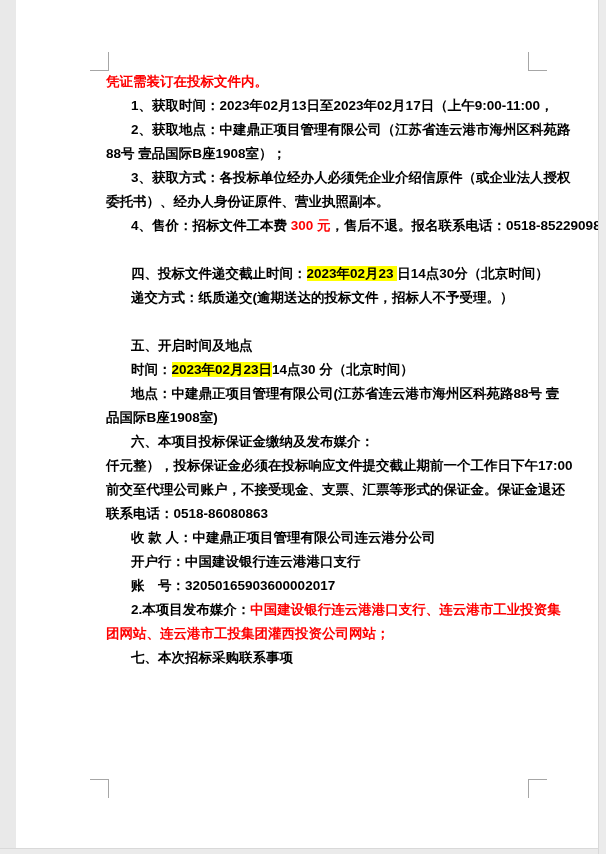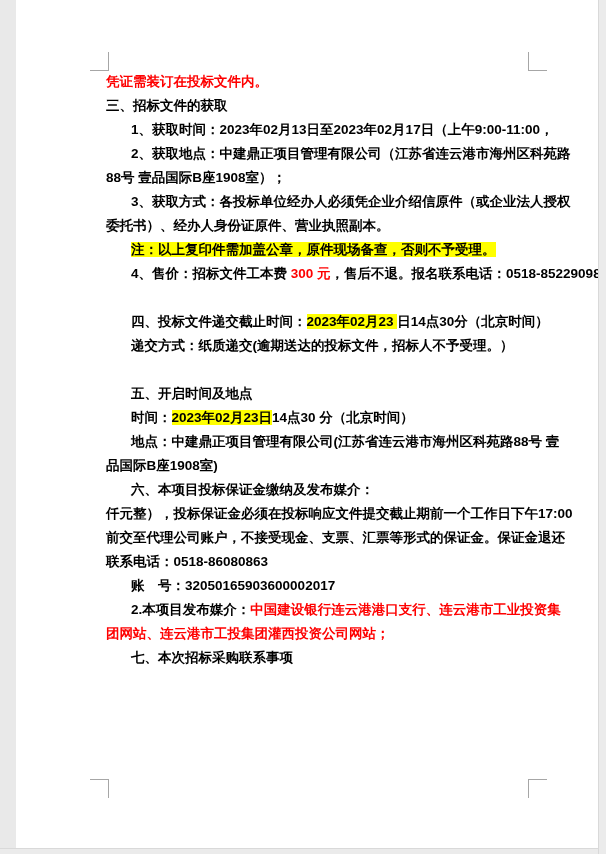--- a/index.html
+++ b/index.html
@@ -70,40 +70,40 @@
 </head>
 <body>
 
 <div class="page">
   <div class="crop tl"></div>
   <div class="crop tr"></div>
   <div class="crop bl"></div>
   <div class="crop br"></div>
   <div class="content" id="doc-content">
       <div class="line"><span class="seg-red">凭证需装订在投标文件内。</span></div>
-      <div class="line"><span class="seg-normal">三、招标文件的获取</span></div>
       <div class="line indent"><span class="seg-normal">1、获取时间：2023年02月13日至2023年02月17日（上午9:00-11:00，</span></div>
       <div class="line indent"><span class="seg-normal">2、获取地点：中建鼎正项目管理有限公司（江苏省连云港市海州区科苑路</span></div>
       <div class="line"><span class="seg-normal">88号 壹品国际B座1908室）；</span></div>
       <div class="line indent"><span class="seg-normal">3、获取方式：各投标单位经办人必须凭企业介绍信原件（或企业法人授权</span></div>
       <div class="line"><span class="seg-normal">委托书）、经办人身份证原件、营业执照副本。</span></div>
-      <div class="line indent"><span class="seg-highlight">注：以上复印件需加盖公章，原件现场备查，否则不予受理。</span></div>
       <div class="line indent"><span class="seg-normal">4、售价：招标文件工本费 </span><span class="seg-red">300 元</span><span class="seg-normal">，售后不退。报名联系电话：0518-85229098</span></div>
       <div class="line blank"></div>
       <div class="line indent"><span class="seg-normal">四、投标文件递交截止时间：</span><span class="seg-highlight">2023年02月23 </span><span class="seg-normal">日14点30分（北京时间）</span></div>
       <div class="line indent"><span class="seg-normal">递交方式：纸质递交(逾期送达的投标文件，招标人不予受理。）</span></div>
       <div class="line blank"></div>
       <div class="line indent"><span class="seg-normal">五、开启时间及地点</span></div>
       <div class="line indent"><span class="seg-normal">时间：</span><span class="seg-highlight">2023年02月23日</span><span class="seg-normal">14点30 分（北京时间）</span></div>
       <div class="line indent"><span class="seg-normal">地点：中建鼎正项目管理有限公司(江苏省连云港市海州区科苑路88号 壹</span></div>
       <div class="line"><span class="seg-normal">品国际B座1908室)</span></div>
       <div class="line indent"><span class="seg-normal">六、本项目投标保证金缴纳及发布媒介：</span></div>
       <div class="line"><span class="seg-normal">仟元整），投标保证金必须在投标响应文件提交截止期前一个工作日下午17:00</span></div>
       <div class="line"><span class="seg-normal">前交至代理公司账户，不接受现金、支票、汇票等形式的保证金。保证金退还</span></div>
       <div class="line"><span class="seg-normal">联系电话：0518-86080863</span></div>
+      <div class="line indent"><span class="seg-normal">收 款 人：中建鼎正项目管理有限公司连云港分公司</span></div>
+      <div class="line indent"><span class="seg-normal">开户行：中国建设银行连云港港口支行</span></div>
       <div class="line indent"><span class="seg-normal">账　号：32050165903600002017</span></div>
       <div class="line indent"><span class="seg-normal">2.本项目发布媒介：</span><span class="seg-red">中国建设银行连云港港口支行、连云港市工业投资集</span></div>
       <div class="line"><span class="seg-red">团网站、连云港市工投集团灌西投资公司网站；</span></div>
       <div class="line indent"><span class="seg-normal">七、本次招标采购联系事项</span></div>
     </div>
 </div>
 <div class="edge-right"></div>
 <div class="edge-bottom"></div>
 
 </body></html>

